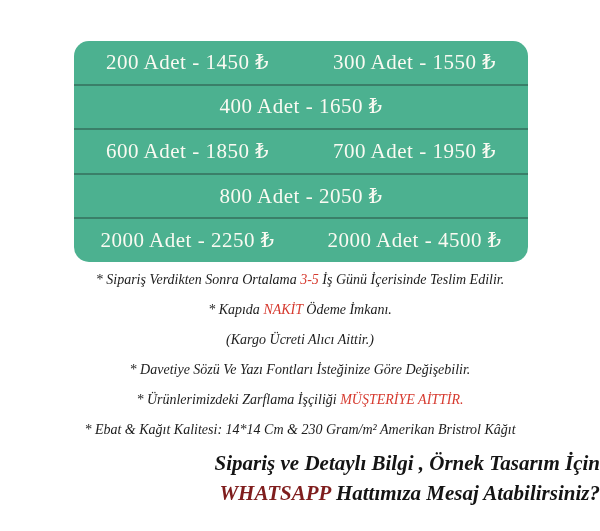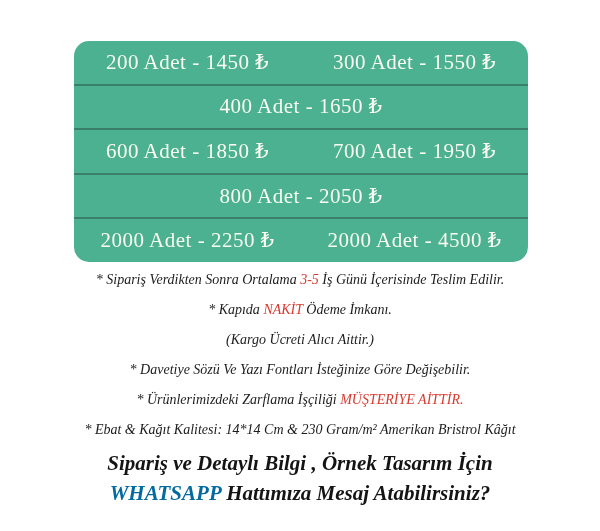--- a/index.html
+++ b/index.html
@@ -64,29 +64,29 @@
   .accent-red {
     color: #D63A2F;
   }
 
   
   .footer {
     position: absolute;
     top: 448px;
     left: 0;
     width: 600px;
-    text-align: center;
+    text-align: right;
     font-style: italic;
     font-weight: 600;
     font-size: 21px;
     line-height: 30px;
     color: #141414;
   }
   .accent-green {
-    color: #0369a1;
+    color: #7f1d1d;
   }
 </style>
 </head>
 <body>
 
 <div class="canvas">
 
   <div class="price-table">
     <div class="price-row">
       <div class="price-cell">200 Adet - 1450 ₺</div>

